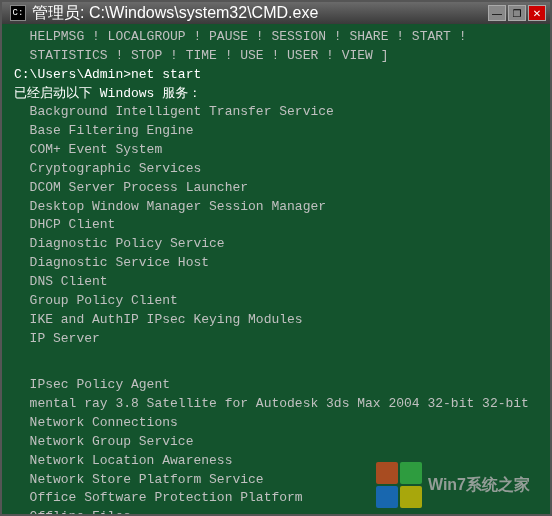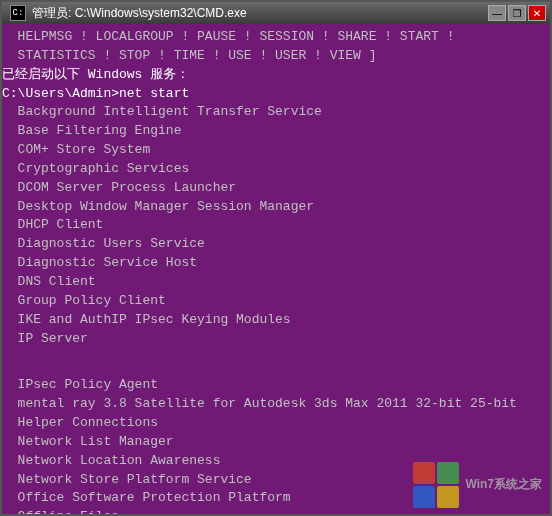--- a/index.html
+++ b/index.html
@@ -42,21 +42,21 @@
       height: 16px;
       background: #000;
       border: 1px solid #888;
       display: flex;
       align-items: center;
       justify-content: center;
     }
 
     .title-text {
       color: #fff;
-      font-size: 12px;
+      font-size: 16px;
       font-family: 'Segoe UI', Arial, sans-serif;
     }
 
     .title-buttons {
       display: flex;
       gap: 2px;
     }
 
     .title-btn {
       width: 18px;
@@ -71,24 +71,24 @@
       cursor: pointer;
       font-family: Arial, sans-serif;
     }
 
     .title-btn.close {
       background: #c00;
       color: #fff;
     }
 
     .content {
-      background: #701a75;
+      background: #14532d;
       flex: 1;
       overflow: hidden;
-      padding: 4px 0;
+      padding: 4px 12px;
       color: #c0c0c0;
       line-height: 1.45;
     }
 
     .cmd-line {
       white-space: pre;
     }
 
     .watermark {
       position: absolute;
@@ -135,52 +135,52 @@
       <div class="title-btn close">✕</div>
     </div>
   </div>
 
   <div class="content">
     <div class="content-inner">
       <div id="lines-container">
           <div class="cmd-line" style="color: rgb(192, 192, 192);">  HELPMSG ! LOCALGROUP ! PAUSE ! SESSION ! SHARE ! START !</div>
           <div class="cmd-line" style="color: rgb(192, 192, 192);">  STATISTICS ! STOP ! TIME ! USE ! USER ! VIEW ]</div>
           <div class="cmd-line" style="color: rgb(192, 192, 192);"></div>
+          <div class="cmd-line" style="color: rgb(255, 255, 255);">C:\Users\Admin&gt;net start</div>
           <div class="cmd-line" style="color: rgb(255, 255, 255);">已经启动以下 Windows 服务：</div>
-          <div class="cmd-line" style="color: rgb(255, 255, 255);">C:\Users\Admin&gt;net start</div>
           <div class="cmd-line" style="color: rgb(192, 192, 192);"></div>
           <div class="cmd-line" style="color: rgb(192, 192, 192);">  Background Intelligent Transfer Service</div>
           <div class="cmd-line" style="color: rgb(192, 192, 192);">  Base Filtering Engine</div>
-          <div class="cmd-line" style="color: rgb(192, 192, 192);">  COM+ Store System</div>
+          <div class="cmd-line" style="color: rgb(192, 192, 192);">  COM+ Event System</div>
           <div class="cmd-line" style="color: rgb(192, 192, 192);">  Cryptographic Services</div>
           <div class="cmd-line" style="color: rgb(192, 192, 192);">  DCOM Server Process Launcher</div>
           <div class="cmd-line" style="color: rgb(192, 192, 192);">  Desktop Window Manager Session Manager</div>
           <div class="cmd-line" style="color: rgb(192, 192, 192);">  DHCP Client</div>
-          <div class="cmd-line" style="color: rgb(192, 192, 192);">  Diagnostic Users Service</div>
+          <div class="cmd-line" style="color: rgb(192, 192, 192);">  Diagnostic Policy Service</div>
           <div class="cmd-line" style="color: rgb(192, 192, 192);">  Diagnostic Service Host</div>
           <div class="cmd-line" style="color: rgb(192, 192, 192);">  DNS Client</div>
           <div class="cmd-line" style="color: rgb(192, 192, 192);">  Group Policy Client</div>
           <div class="cmd-line" style="color: rgb(192, 192, 192);">  IKE and AuthIP IPsec Keying Modules</div>
           <div class="cmd-line" style="color: rgb(192, 192, 192);">  IP Server</div>
           <div class="cmd-line" style="color: rgb(192, 192, 192); margin-top: 28px;">  IPsec Policy Agent</div>
-          <div class="cmd-line" style="color: rgb(192, 192, 192);">  mental ray 3.8 Satellite for Autodesk 3ds Max 2011 32-bit 25-bit</div>
-          <div class="cmd-line" style="color: rgb(192, 192, 192);">  Helper Connections</div>
-          <div class="cmd-line" style="color: rgb(192, 192, 192);">  Network List Manager</div>
+          <div class="cmd-line" style="color: rgb(192, 192, 192);">  mental ray 3.8 Satellite for Autodesk 3ds Max 2004 32-bit 32-bit</div>
+          <div class="cmd-line" style="color: rgb(192, 192, 192);">  Network Connections</div>
+          <div class="cmd-line" style="color: rgb(192, 192, 192);">  Network Group Service</div>
           <div class="cmd-line" style="color: rgb(192, 192, 192);">  Network Location Awareness</div>
           <div class="cmd-line" style="color: rgb(192, 192, 192);">  Network Store Platform Service</div>
           <div class="cmd-line" style="color: rgb(192, 192, 192);">  Office Software Protection Platform</div>
           <div class="cmd-line" style="color: rgb(192, 192, 192);">  Offline Files</div>
         </div>
 
       <div class="watermark" style="position:absolute;right:8px;bottom:0;display:flex;align-items:center;gap:4px;">
 
         <svg class="watermark-logo" width="50" height="50" viewBox="0 0 50 50">
 
           <rect x="2" y="2" width="22" height="22" rx="2" fill="#e04a1d" opacity="0.85"></rect>
           <rect x="26" y="2" width="22" height="22" rx="2" fill="#38b846" opacity="0.85"></rect>
           <rect x="2" y="26" width="22" height="22" rx="2" fill="#1a6fe0" opacity="0.85"></rect>
           <rect x="26" y="26" width="22" height="22" rx="2" fill="#e0c800" opacity="0.85"></rect>
         </svg>
-        <span class="watermark-text" style="color:#aaa;font-family:Arial,sans-serif;font-size:12px;font-weight:bold;">Win7系统之家</span>
+        <span class="watermark-text" style="color:#aaa;font-family:Arial,sans-serif;font-size:16px;font-weight:bold;">Win7系统之家</span>
       </div>
     </div>
   </div>
 </div>
 
 </body></html>

